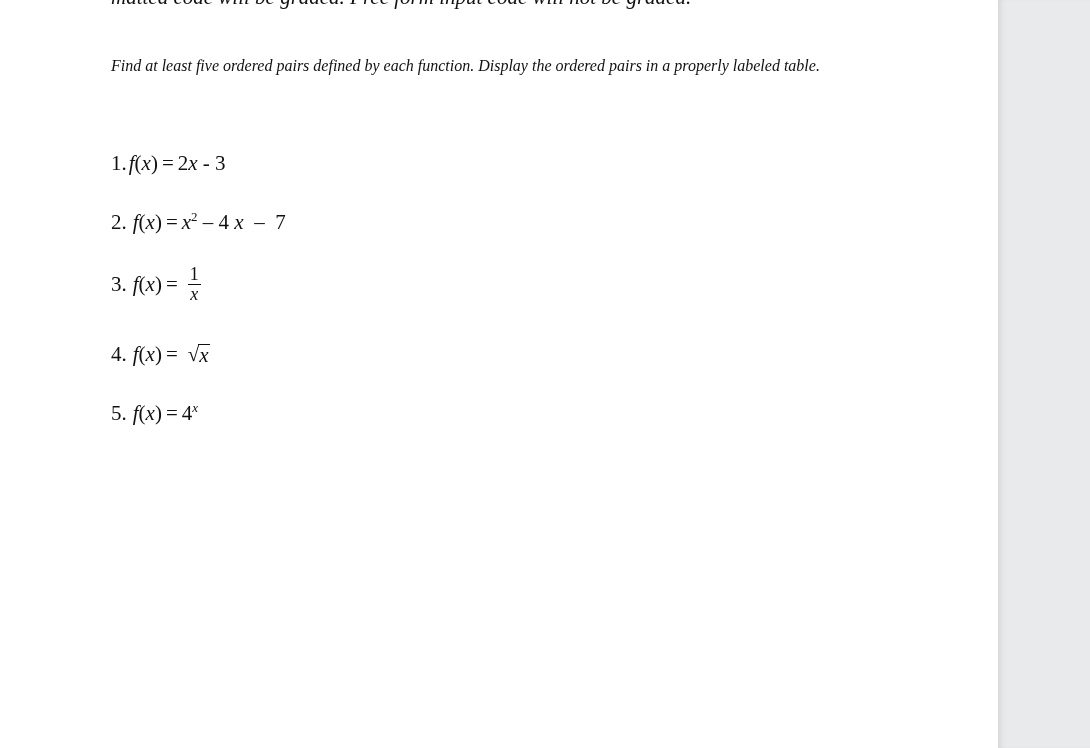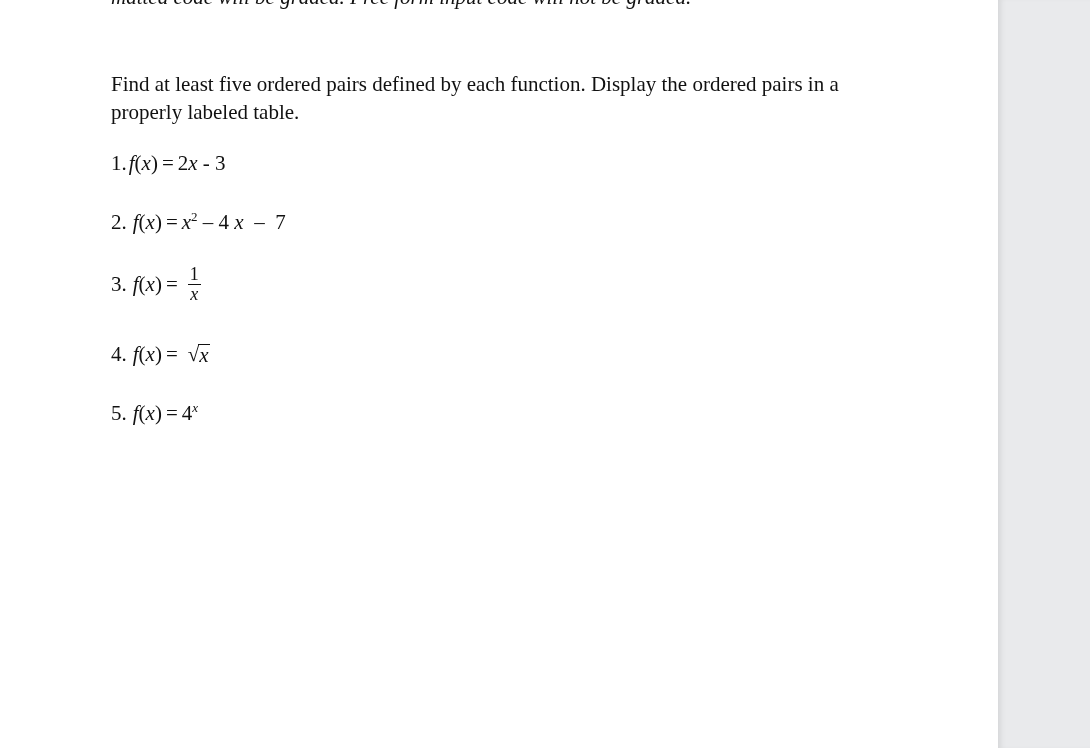--- a/index.html
+++ b/index.html
@@ -37,23 +37,24 @@
       left: 111px;
       top: -13px;
       font-style: italic;
       font-size: 21px;
       white-space: nowrap;
       line-height: 20px;
     }
     .instructions {
       position: absolute;
       left: 111px;
-      top: 70px;
+      top: 52px;
       width: 800px;
-      font-size: 21px;
+      font-style: italic;
+      font-size: 16px;
       line-height: 28px;
     }
     .problem {
       position: absolute;
       left: 111px;
       font-size: 21px;
       white-space: nowrap;
       display: flex;
       align-items: center;
     }

